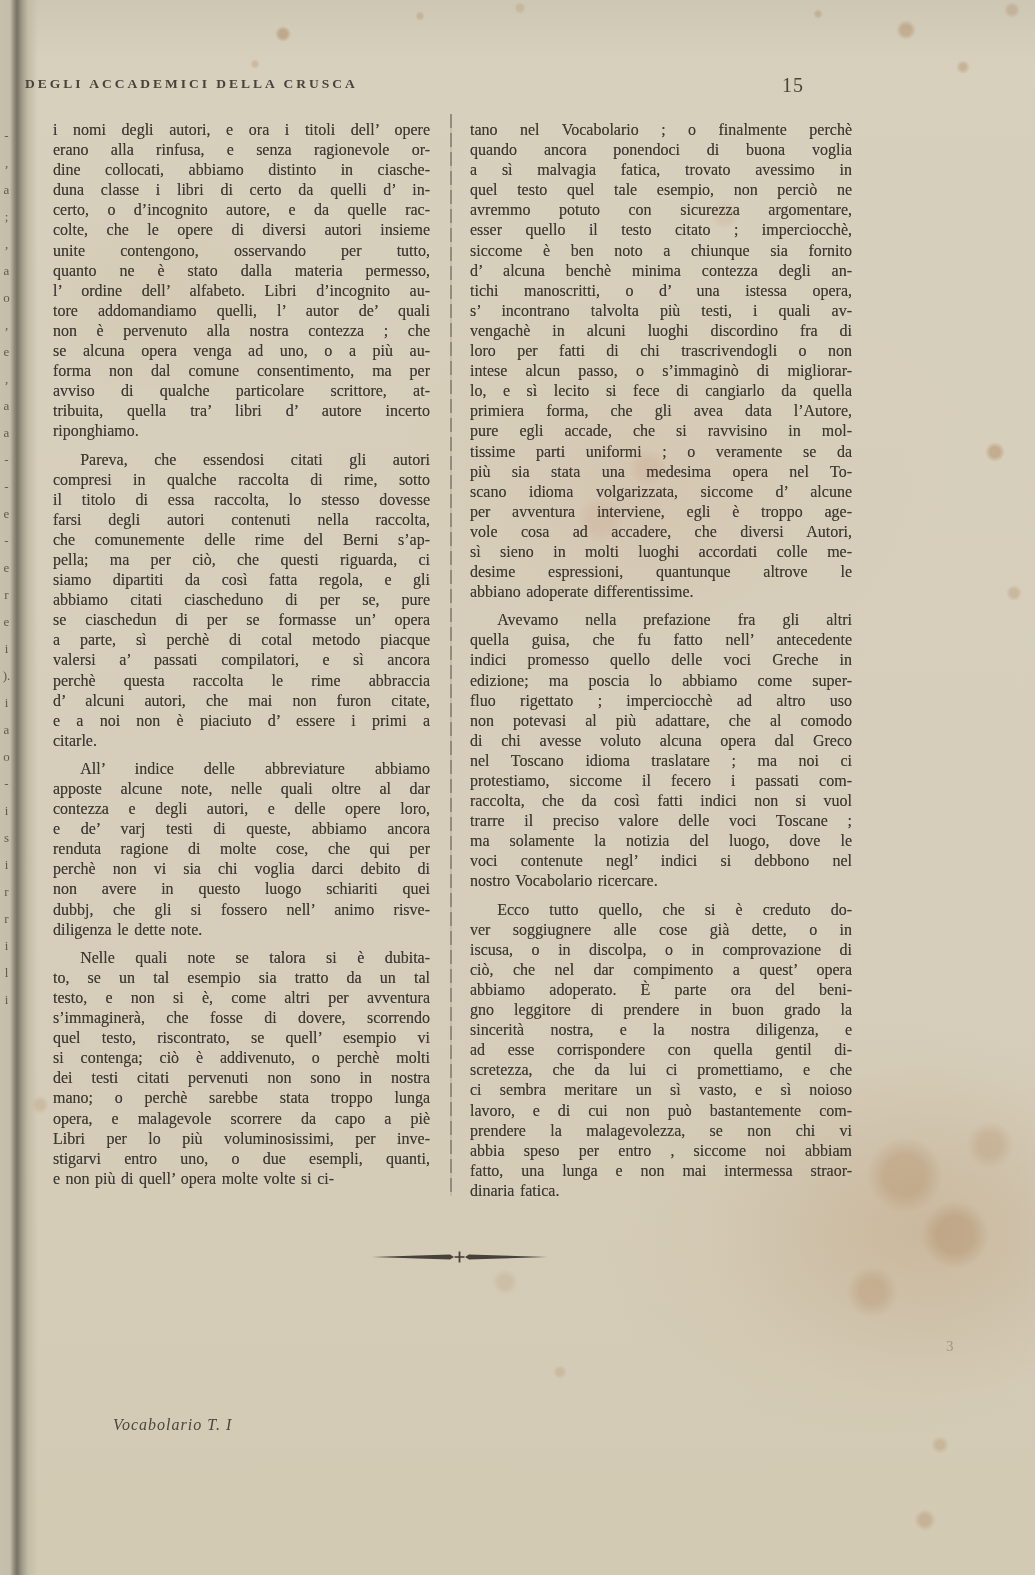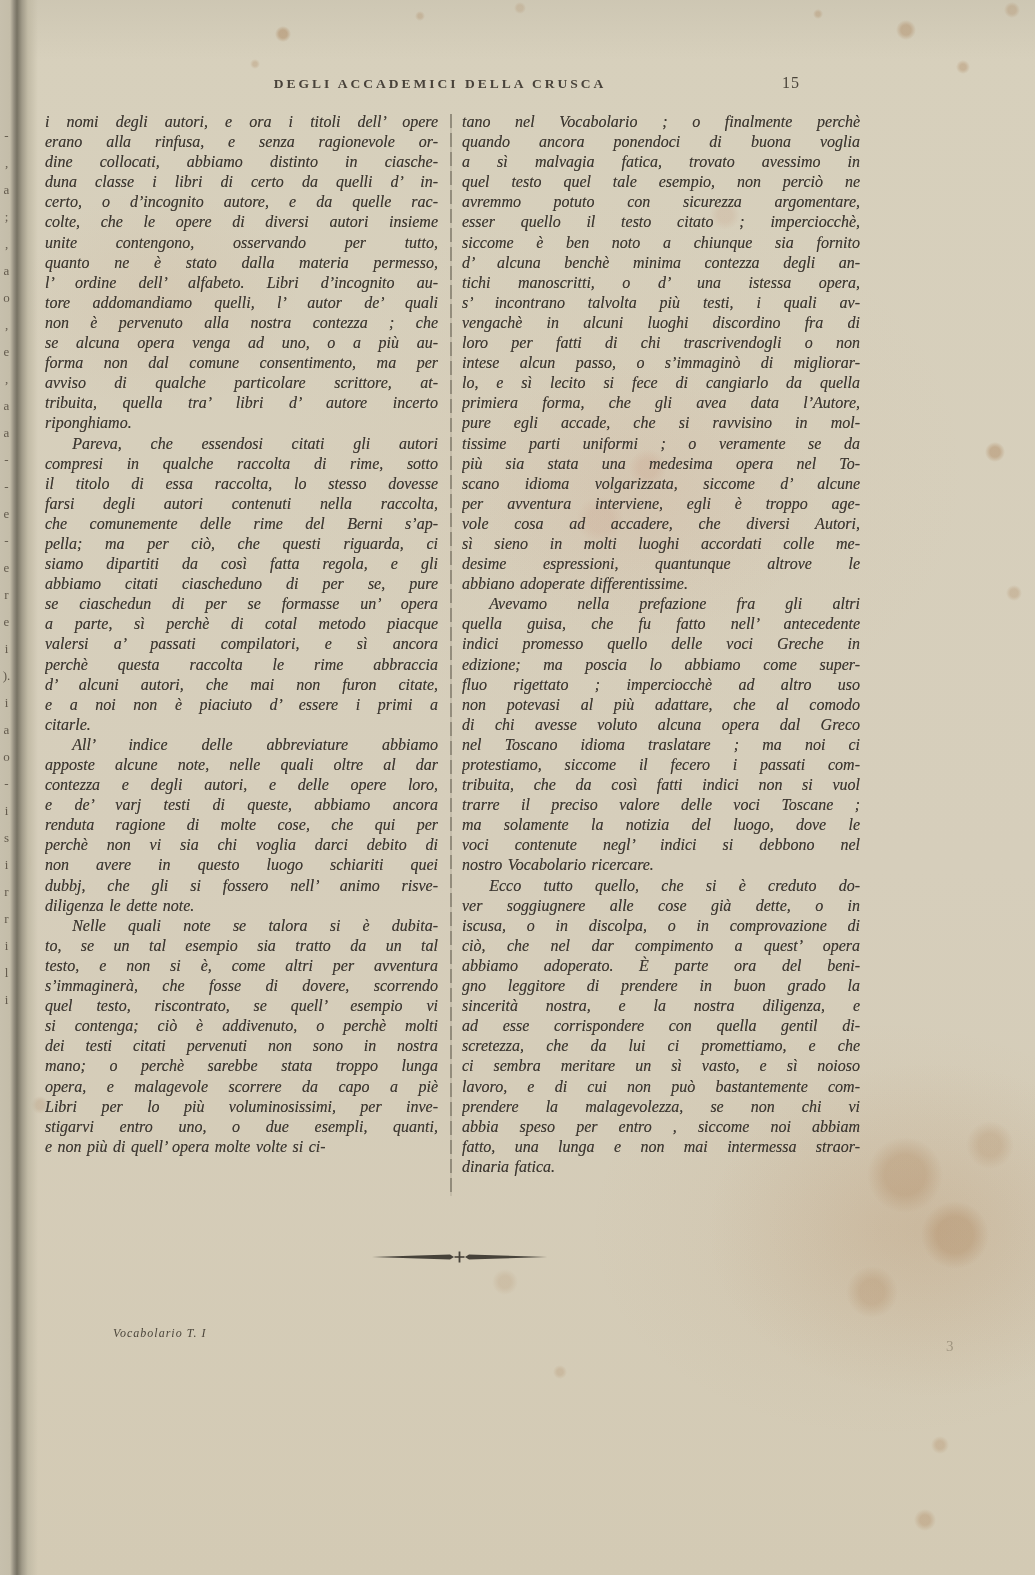--- a/index.html
+++ b/index.html
@@ -51,48 +51,48 @@
       #c7c0ad 0px,#c4bda9 10px,#938d7e 14px,#777263 17px,
       #a19b89 22px,#c2bba6 28px, rgba(214,207,188,0) 38px);
   }
   .gutter-glyphs{
     position:absolute;left:0;top:122px;width:13px;
     font-size:13px;line-height:27px;color:rgba(70,62,50,.78);
     text-align:center;white-space:pre-line;
   }
   .header-title{
     position:absolute;left:25px;top:76px;width:830px;
-    text-align:center;font-size:13.5px;font-weight:bold;
+    text-align:left;font-size:13.5px;font-weight:bold;
     letter-spacing:3px;color:#48423a;
   }
   .page-number{
     position:absolute;left:782px;top:74px;
-    font-size:16px;color:#4a443a;letter-spacing:1px;text-align:right;
+    font-size:20px;color:#4a443a;letter-spacing:1px;text-align:right;
   }
   .column{position:absolute;top:112px;color:#3d3832;font-size:16px;}
   .column-left{left:45px;width:393px;}
   .column-right{left:462px;width:398px;}
   .column-divider{
     position:absolute;left:450px;top:114px;width:1.5px;height:1082px;
     background:repeating-linear-gradient(180deg,
       rgba(80,75,62,.50) 0 14px, rgba(80,75,62,.12) 14px 19px);
   }
-  .para{margin:0;font-style:italic;}
+  .para{margin:8px;}
   .para.indent .line:first-child{text-indent:1.7em;}
   .line{
     height:20.1px;line-height:20.1px;overflow:hidden;
     text-align:justify;text-align-last:justify;
     word-spacing:1.5px;
     text-shadow:0 0 .4px rgba(55,48,38,.55);
   }
   .line.last{text-align-last:left;}
   .ornament{position:absolute;left:372px;top:1249px;width:175px;height:16px;}
   .footer-signature{
-    position:absolute;left:113px;top:1326px;
-    font-style:italic;font-size:12px;color:#4c463b;letter-spacing:1px;
+    position:absolute;left:113px;top:1416px;
+    font-style:italic;font-size:16px;color:#4c463b;letter-spacing:1px;
   }
   .gathering-mark{
     position:absolute;left:946px;top:1338px;
     font-size:15px;color:rgba(85,75,58,.38);
   }
 </style>
 </head>
 <body>
 
 <div class="page">
@@ -232,21 +232,21 @@
       <div class="para indent">
         <div class="line">Avevamo nella prefazione fra gli altri</div>
         <div class="line">quella guisa, che fu fatto nell’ antecedente</div>
         <div class="line">indici promesso quello delle voci Greche in</div>
         <div class="line">edizione; ma poscia lo abbiamo come super-</div>
         <div class="line">fluo rigettato ; imperciocchè ad altro uso</div>
         <div class="line">non potevasi al più adattare, che al comodo</div>
         <div class="line">di chi avesse voluto alcuna opera dal Greco</div>
         <div class="line">nel Toscano idioma traslatare ; ma noi ci</div>
         <div class="line">protestiamo, siccome il fecero i passati com-</div>
-        <div class="line">tribuita, che da così fatti indici non si vuol</div>
+        <div class="line">raccolta, che da così fatti indici non si vuol</div>
         <div class="line">trarre il preciso valore delle voci Toscane ;</div>
         <div class="line">ma solamente la notizia del luogo, dove le</div>
         <div class="line">voci contenute negl’ indici si debbono nel</div>
         <div class="line last">nostro Vocabolario ricercare.</div>
       </div>
       <div class="para indent">
         <div class="line">Ecco tutto quello, che si è creduto do-</div>
         <div class="line">ver soggiugnere alle cose già dette, o in</div>
         <div class="line">iscusa, o in discolpa, o in comprovazione di</div>
         <div class="line">ciò, che nel dar compimento a quest’ opera</div>

